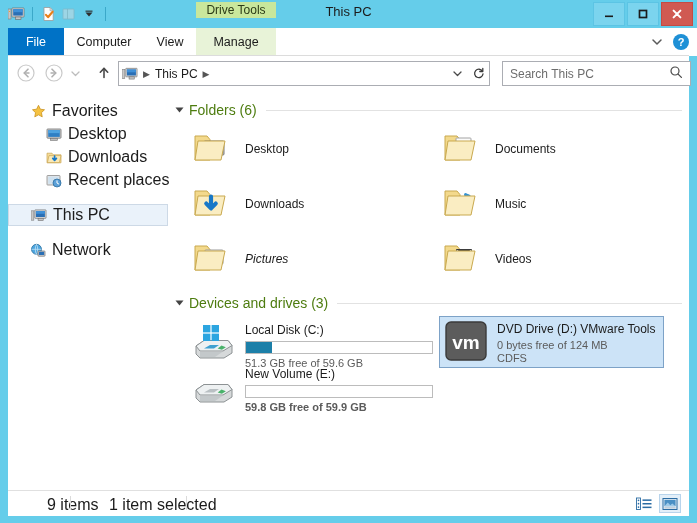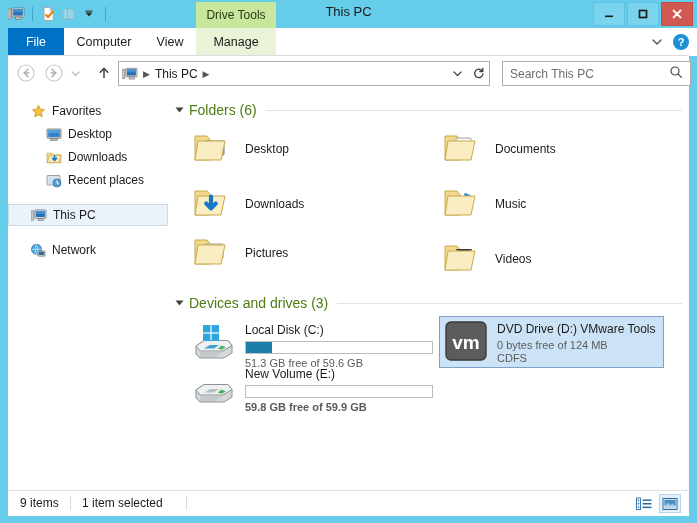--- a/index.html
+++ b/index.html
@@ -12,21 +12,21 @@
   }
   .window{position:absolute;left:0;top:0;width:697px;height:523px;}
 
   
   .titlebar{position:absolute;left:0;top:0;width:697px;height:28px;background:#65CDEA;}
   .qat{position:absolute;left:6px;top:3px;height:22px;display:flex;align-items:center;gap:0px;}
   .qat .sep{width:1px;height:14px;background:#3ba8c9;margin:0 6px;}
   .qat-btn{width:20px;height:20px;display:flex;align-items:center;justify-content:center;}
 
   .contextual-tab{
-    position:absolute;left:196px;top:2px;width:80px;height:26px;
+    position:absolute;left:196px;top:2px;width:80px;height:16px;
     background:#C9E79C;display:flex;align-items:center;justify-content:center;
     font-size:12px;color:#2b3a16;
   }
   .win-title{
     position:absolute;left:0;top:4px;width:697px;text-align:center;
     font-size:13px;color:#1b1b1b;pointer-events:none;
   }
   .wincontrols{position:absolute;right:4px;top:2px;display:flex;gap:2px;}
   .wc{width:30px;height:22px;display:flex;align-items:center;justify-content:center;
       background:#7BD4EE;border:1px solid #5CC4E4;}
@@ -68,21 +68,21 @@
   .searchbox .ph{margin-left:7px;font-size:12px;color:#6D6D6D;flex:1;}
   .searchbox .mag{margin-right:7px;}
 
   
   .content{position:absolute;left:8px;top:90px;width:681px;height:400px;background:#fff;}
   .navpane{position:absolute;left:0;top:0;width:160px;height:400px;background:#fff;}
   .filepane{position:absolute;left:161px;top:0;width:520px;height:400px;background:#fff;}
 
   
   .navitem{position:absolute;left:0;width:160px;height:22px;display:flex;align-items:center;
-           font-size:12px;color:#1b1b1b;}
+           font-size:16px;color:#1b1b1b;}
   .navitem .ic{width:16px;height:16px;margin-right:6px;flex:none;display:flex;align-items:center;justify-content:center;}
   .navitem.sel{background:#EAF2FA;border:1px solid #CDD9E6;box-sizing:border-box;}
 
   
   .section{position:absolute;display:flex;align-items:center;width:505px;}
   .section .tri{width:0;height:0;border-left:5px solid #444;border-top:4px solid transparent;
                 border-bottom:4px solid transparent;transform:rotate(90deg);margin-right:7px;}
   .section .lbl{font-size:14px;color:#4d7c0f;white-space:nowrap;}
   .section .rule{flex:1;height:1px;background:#E2E2E2;margin-left:9px;}
 
@@ -97,21 +97,21 @@
   .drive .dic{width:46px;height:42px;flex:none;}
   .drive .dinfo{margin-left:8px;padding-top:2px;}
   .drive .dtitle{font-size:12px;color:#1b1b1b;}
   .drive .dsub{font-size:11px;color:#5B5B5B;margin-top:3px;}
   .bar{width:188px;height:13px;border:1px solid #BCBCBC;background:#fff;margin-top:4px;box-sizing:border-box;}
   .bar .fill{height:100%;background:#1C7FA8;}
 
   
   .statusbar{position:absolute;left:8px;top:490px;width:681px;height:25px;background:#fff;
              border-top:1px solid #E0E0E0;}
-  .status-text{position:absolute;top:5px;font-size:12px;color:#1b1b1b;}
+  .status-text{position:absolute;top:5px;font-size:16px;color:#1b1b1b;margin-left:27px;}
   .status-sep{position:absolute;top:5px;width:1px;height:14px;background:#DADADA;}
   .viewbtns{position:absolute;right:8px;top:3px;display:flex;gap:4px;}
   .vbtn{width:22px;height:19px;display:flex;align-items:center;justify-content:center;}
   .vbtn.active{background:#E3EFF9;border:1px solid #B8D4EC;box-sizing:border-box;}
 </style>
 </head>
 <body>
 
 <div class="window">
 
@@ -368,21 +368,21 @@
         <span class="folder-ic">
           <svg width="44" height="38" viewBox="0 0 44 38">
             <path d="M4 6h12l3 3.6H19L19 30H4z" fill="#F3D98C" stroke="#C9A94E" stroke-width="1"></path>
             <path d="M7 11h27l-4 19H4z" fill="#FAEDC2" stroke="#C9A94E" stroke-width="1"></path>
             <path d="M20 11.5v11M15.3 18.6L20 23.4l4.7-4.8" fill="none" stroke="#1878C8" stroke-width="4.2" stroke-linecap="round" stroke-linejoin="round"></path>
           </svg>
         </span>
         <span class="tname">Downloads</span>
       </div>
 
-      <div class="tile" style="left:22px;top:144px;">
+      <div class="tile" style="left:22px;top:150px;font-style:italic;">
         <span class="folder-ic">
           <svg width="44" height="38" viewBox="0 0 44 38">
             <path d="M4 6h12l3 3.6H19L19 30H4z" fill="#F3D98C" stroke="#C9A94E" stroke-width="1"></path>
             <rect x="14" y="10" width="18" height="14" rx="0.8" fill="#f2f2f2" stroke="#9b9b9b" stroke-width="1"></rect>
             <path d="M15 21l4.5-5.2 3.4 3.8 2.6-2.4 5.4 4.8z" fill="#6fb3e0"></path>
             <circle cx="27.5" cy="13.6" r="1.9" fill="#ffd873"></circle>
             <path d="M7 11h27l-4 19H4z" fill="#FAEDC2" stroke="#C9A94E" stroke-width="1"></path>
           </svg>
         </span>
         <span class="tname">Pictures</span>

